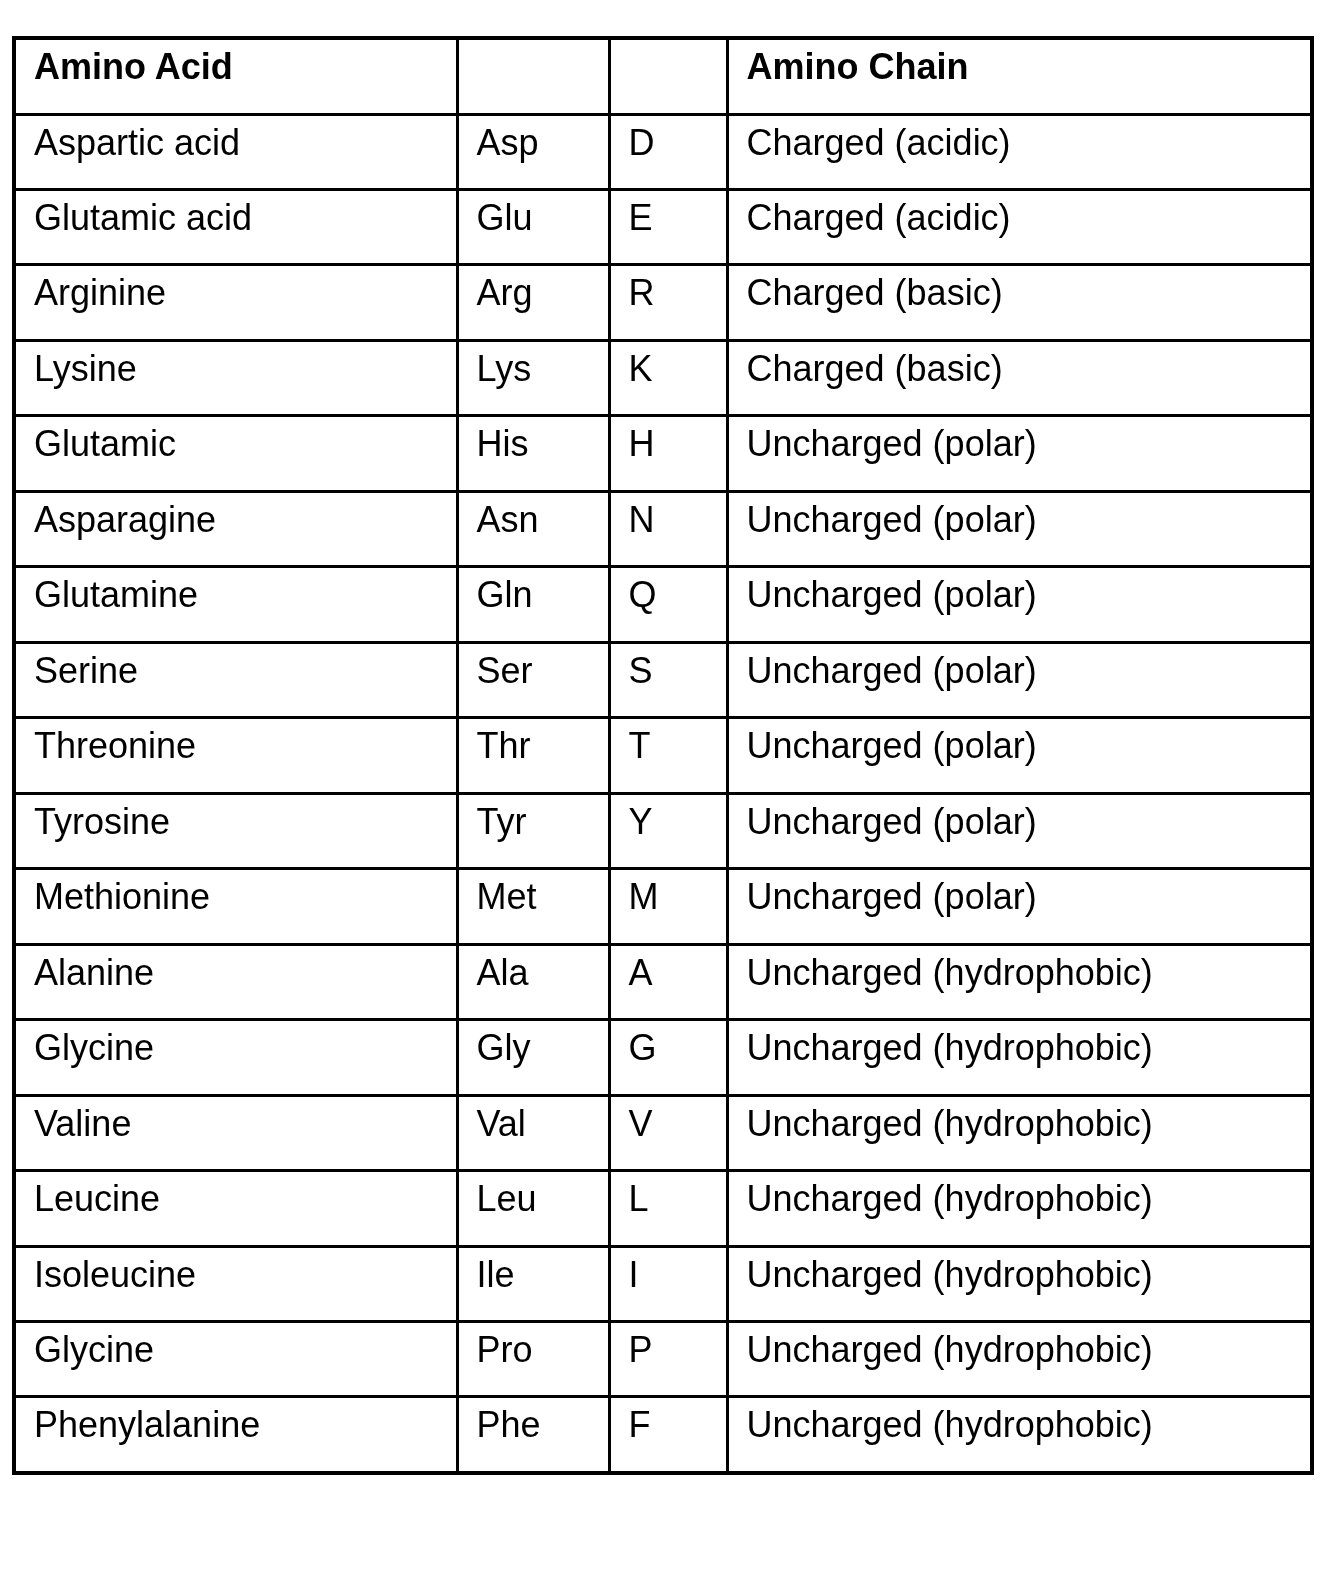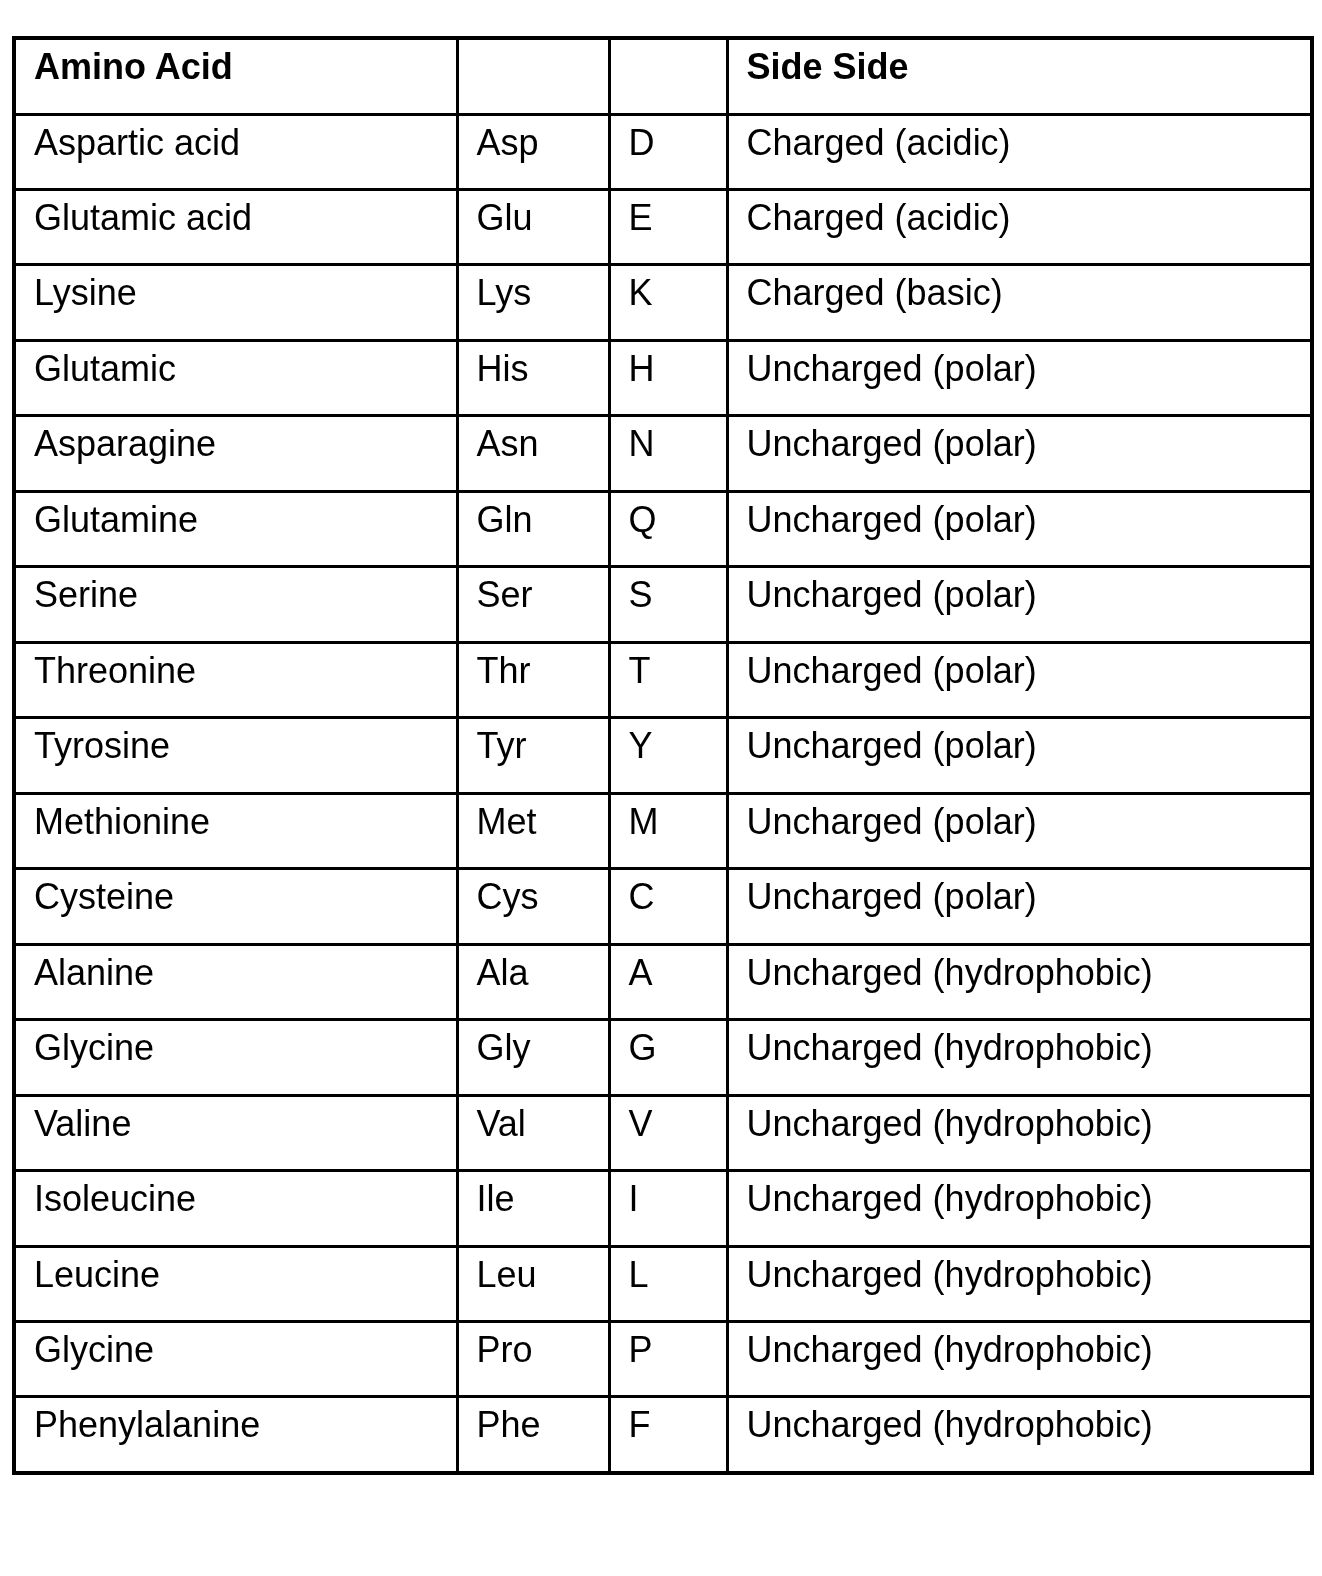--- a/index.html
+++ b/index.html
@@ -57,35 +57,41 @@
       <col class="c1">
       <col class="c2">
       <col class="c3">
       <col class="c4">
     </colgroup>
     <thead>
       <tr>
         <th>Amino Acid</th>
         <th></th>
         <th></th>
-        <th>Side Side</th>
+        <th>Amino Chain</th>
       </tr>
     </thead>
     <tbody>
         <tr>
           <td>Aspartic acid</td>
           <td>Asp</td>
           <td>D</td>
           <td>Charged (acidic)</td>
         </tr>
         <tr>
           <td>Glutamic acid</td>
           <td>Glu</td>
           <td>E</td>
           <td>Charged (acidic)</td>
+        </tr>
+        <tr>
+          <td>Arginine</td>
+          <td>Arg</td>
+          <td>R</td>
+          <td>Charged (basic)</td>
         </tr>
         <tr>
           <td>Lysine</td>
           <td>Lys</td>
           <td>K</td>
           <td>Charged (basic)</td>
         </tr>
         <tr>
           <td>Glutamic</td>
           <td>His</td>
@@ -122,53 +128,47 @@
           <td>Y</td>
           <td>Uncharged (polar)</td>
         </tr>
         <tr>
           <td>Methionine</td>
           <td>Met</td>
           <td>M</td>
           <td>Uncharged (polar)</td>
         </tr>
         <tr>
-          <td>Cysteine</td>
-          <td>Cys</td>
-          <td>C</td>
-          <td>Uncharged (polar)</td>
-        </tr>
-        <tr>
           <td>Alanine</td>
           <td>Ala</td>
           <td>A</td>
           <td>Uncharged (hydrophobic)</td>
         </tr>
         <tr>
           <td>Glycine</td>
           <td>Gly</td>
           <td>G</td>
           <td>Uncharged (hydrophobic)</td>
         </tr>
         <tr>
           <td>Valine</td>
           <td>Val</td>
           <td>V</td>
           <td>Uncharged (hydrophobic)</td>
         </tr>
         <tr>
+          <td>Leucine</td>
+          <td>Leu</td>
+          <td>L</td>
+          <td>Uncharged (hydrophobic)</td>
+        </tr>
+        <tr>
           <td>Isoleucine</td>
           <td>Ile</td>
           <td>I</td>
-          <td>Uncharged (hydrophobic)</td>
-        </tr>
-        <tr>
-          <td>Leucine</td>
-          <td>Leu</td>
-          <td>L</td>
           <td>Uncharged (hydrophobic)</td>
         </tr>
         <tr>
           <td>Glycine</td>
           <td>Pro</td>
           <td>P</td>
           <td>Uncharged (hydrophobic)</td>
         </tr>
         <tr>
           <td>Phenylalanine</td>

